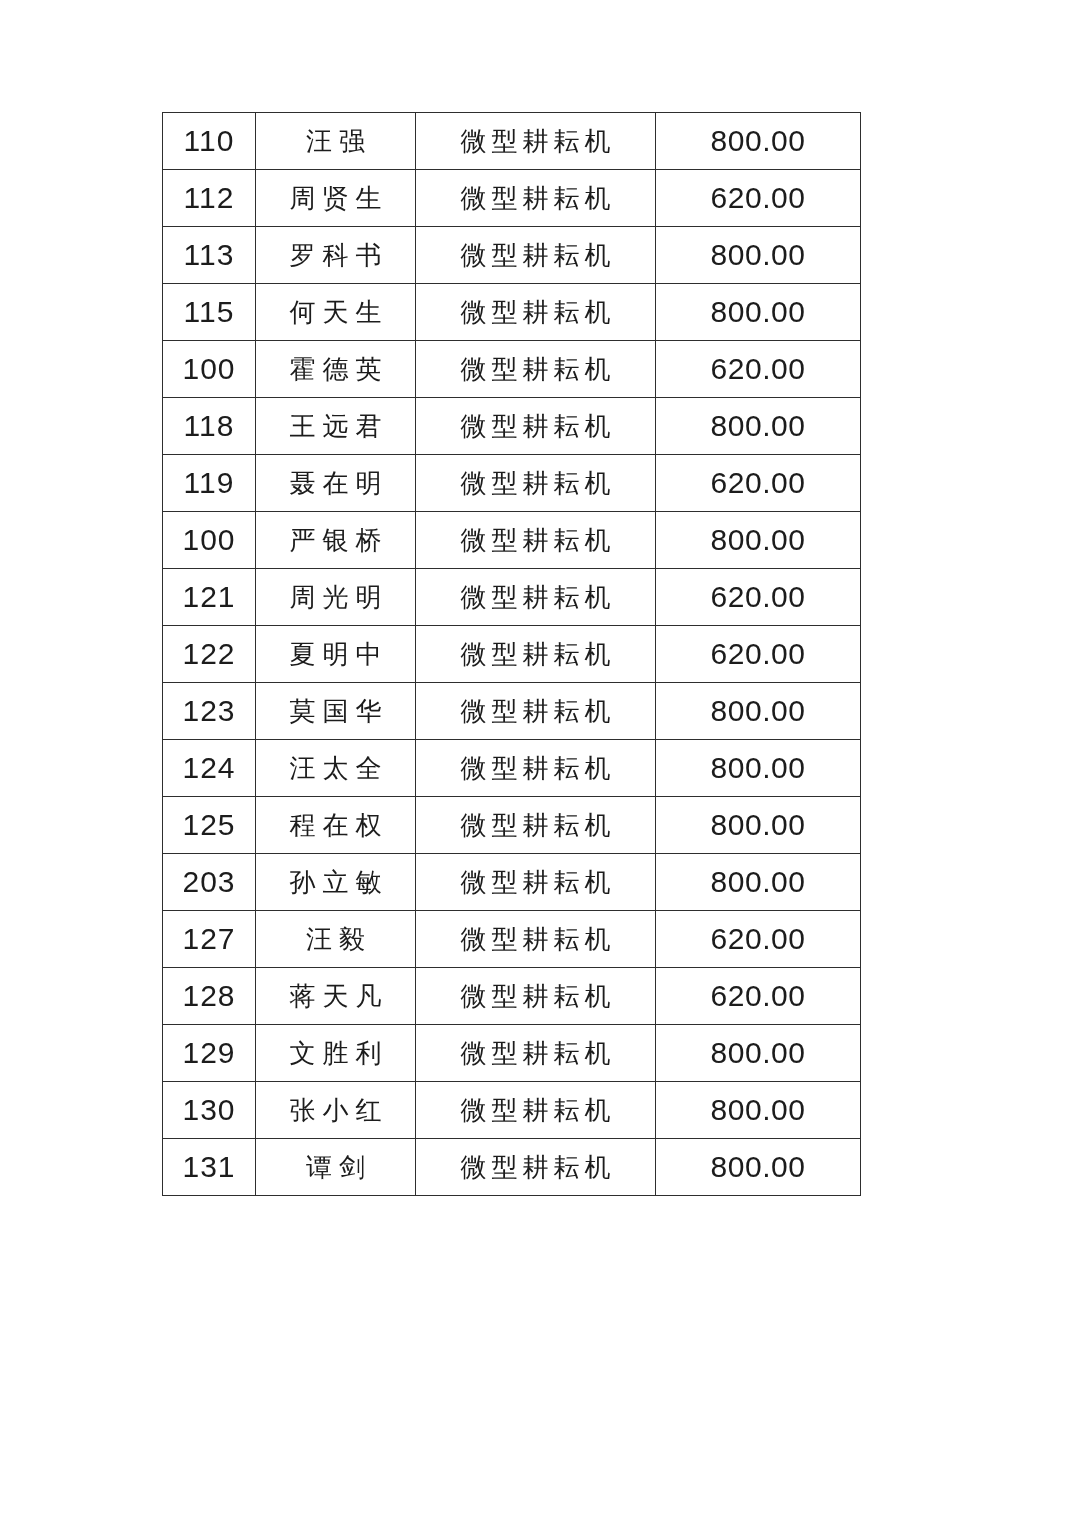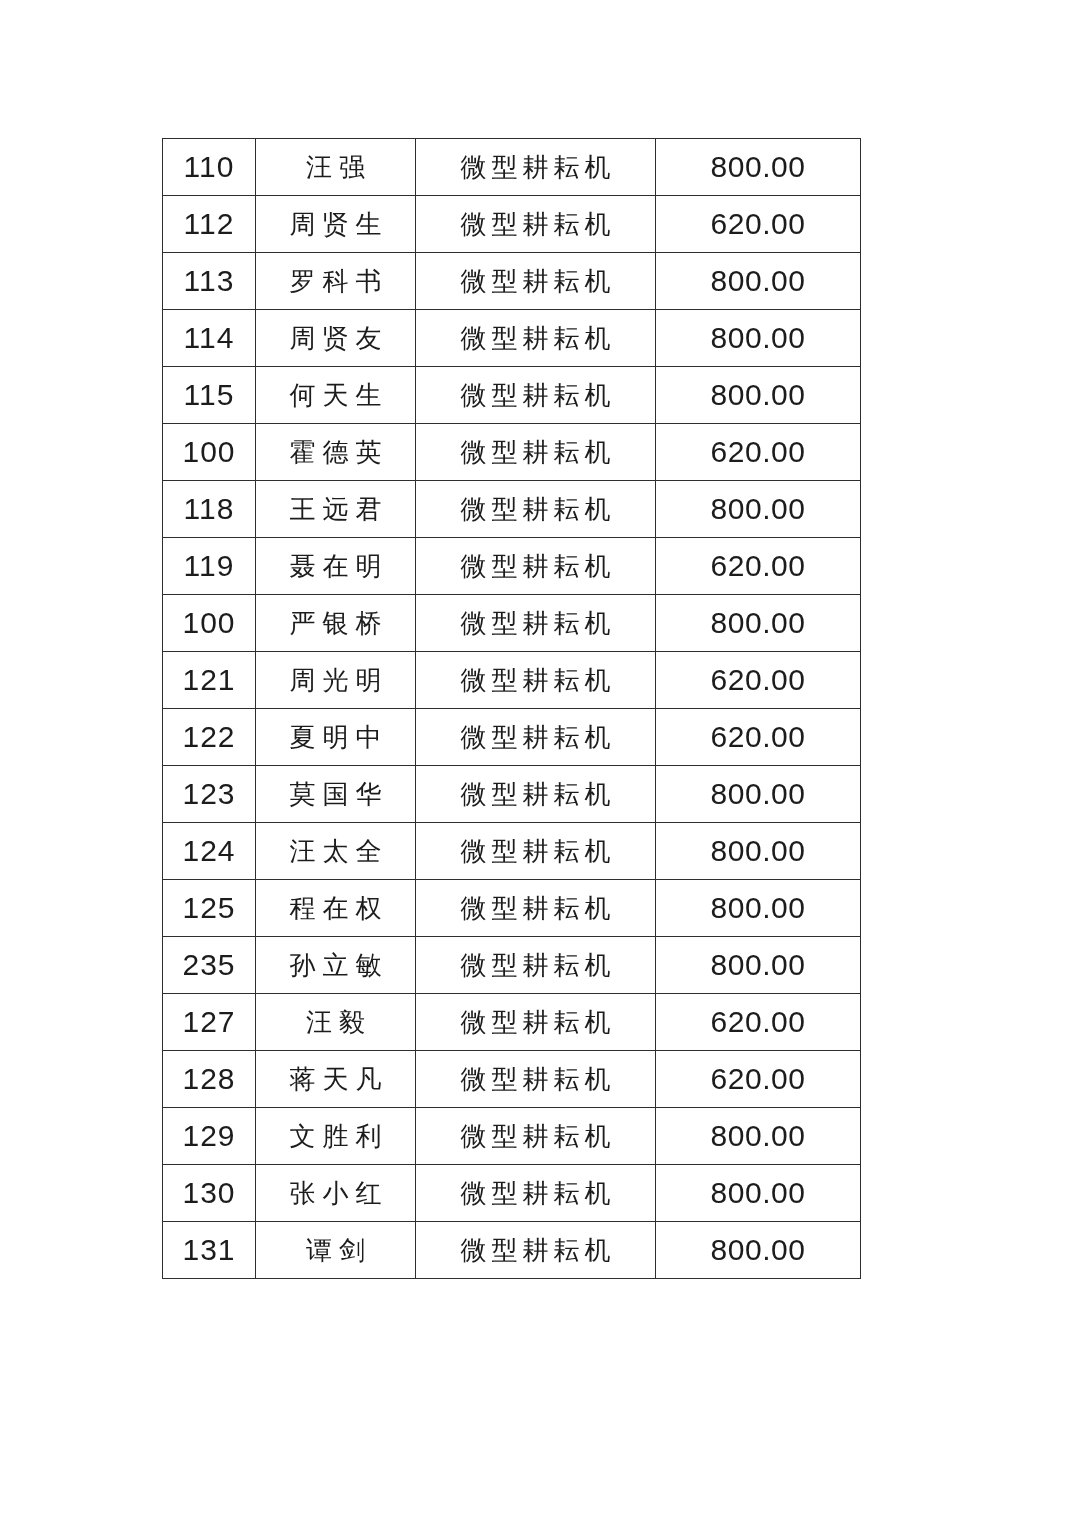--- a/index.html
+++ b/index.html
@@ -12,21 +12,21 @@
   }
   .page {
     position: relative;
     width: 1074px;
     height: 1520px;
     background: #ffffff;
   }
   table.subsidy-table {
     position: absolute;
     left: 162px;
-    top: 138px;
+    top: 112px;
     width: 698px;
     border-collapse: collapse;
     table-layout: fixed;
   }
   table.subsidy-table td {
     border: 1.6px solid #2e2e2e;
     height: 57px;
     text-align: center;
     vertical-align: middle;
     color: #1c1c1c;
@@ -85,26 +85,20 @@
     <td class="cell-item">微型耕耘机</td>
     <td class="cell-amount">620.00</td>
   </tr>
         <tr>
     <td class="cell-no">113</td>
     <td class="cell-name">罗科书</td>
     <td class="cell-item">微型耕耘机</td>
     <td class="cell-amount">800.00</td>
   </tr>
         <tr>
-    <td class="cell-no">114</td>
-    <td class="cell-name">周贤友</td>
-    <td class="cell-item">微型耕耘机</td>
-    <td class="cell-amount">800.00</td>
-  </tr>
-        <tr>
     <td class="cell-no">115</td>
     <td class="cell-name">何天生</td>
     <td class="cell-item">微型耕耘机</td>
     <td class="cell-amount">800.00</td>
   </tr>
         <tr>
     <td class="cell-no">100</td>
     <td class="cell-name">霍德英</td>
     <td class="cell-item">微型耕耘机</td>
     <td class="cell-amount">620.00</td>
@@ -151,21 +145,21 @@
     <td class="cell-item">微型耕耘机</td>
     <td class="cell-amount">800.00</td>
   </tr>
         <tr>
     <td class="cell-no">125</td>
     <td class="cell-name">程在权</td>
     <td class="cell-item">微型耕耘机</td>
     <td class="cell-amount">800.00</td>
   </tr>
         <tr>
-    <td class="cell-no">235</td>
+    <td class="cell-no">203</td>
     <td class="cell-name">孙立敏</td>
     <td class="cell-item">微型耕耘机</td>
     <td class="cell-amount">800.00</td>
   </tr>
         <tr>
     <td class="cell-no">127</td>
     <td class="cell-name">汪毅</td>
     <td class="cell-item">微型耕耘机</td>
     <td class="cell-amount">620.00</td>
   </tr>

